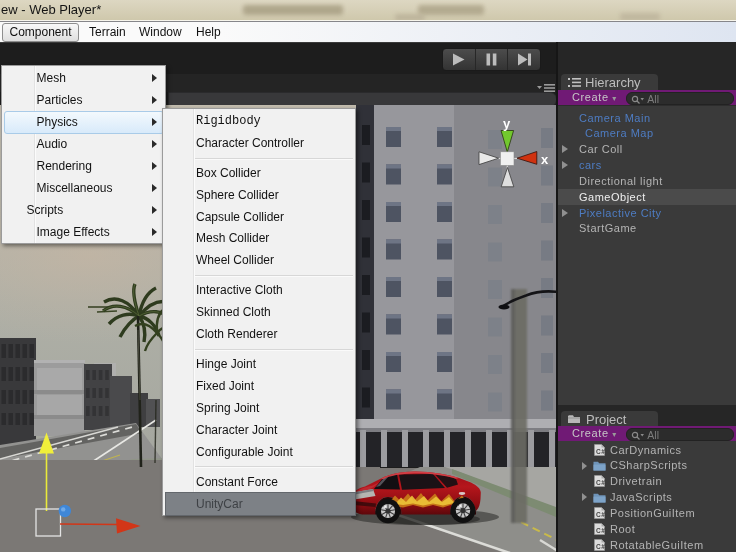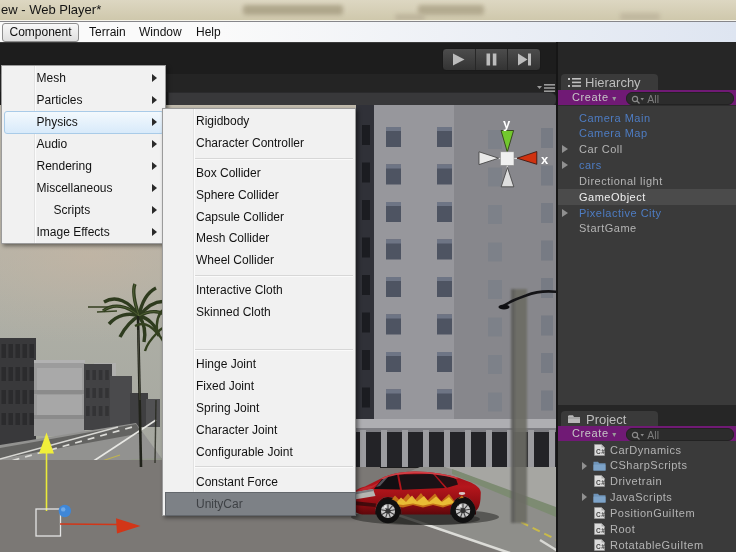--- a/index.html
+++ b/index.html
@@ -363,21 +363,21 @@
           <circle cx="4" cy="4" r="2.6" fill="none" stroke="#8a8a8a" stroke-width="1.2"></circle>
           <line x1="6" y1="6" x2="8.5" y2="8.5" stroke="#8a8a8a" stroke-width="1.2"></line>
           <polygon points="9.5,3 13,3 11.2,5.4" fill="#8a8a8a"></polygon>
         </svg> All</div>
     </div>
     <div class="rows" style="top:64px;height:301px">
       <div class="row blue" style="top:3.6px">
         <span style="margin-left:21px">Camera Main</span>
       </div>
       <div class="row blue" style="top:19.45px">
-        <span style="margin-left:21px">Camera Map</span>
+        <span style="margin-left:27px">Camera Map</span>
       </div>
       <div class="exp" style="left:4px;top:39.3px"></div>
       <div class="row " style="top:35.3px">
         <span style="margin-left:21px">Car Coll</span>
       </div>
       <div class="exp" style="left:4px;top:55.15px"></div>
       <div class="row blue" style="top:51.15px">
         <span style="margin-left:21px">cars</span>
       </div>
       <div class="row " style="top:67.0px">
@@ -453,39 +453,40 @@
     <div class="mitem" style="left:35px;top:23px;height:22px">Particles</div>
     <div class="subarrow" style="left:150px;top:30px"></div>
     <div class="mitem" style="left:35px;top:45px;height:22px">Physics</div>
     <div class="subarrow" style="left:150px;top:52px"></div>
     <div class="mitem" style="left:35px;top:67px;height:22px">Audio</div>
     <div class="subarrow" style="left:150px;top:74px"></div>
     <div class="mitem" style="left:35px;top:89px;height:22px">Rendering</div>
     <div class="subarrow" style="left:150px;top:96px"></div>
     <div class="mitem" style="left:35px;top:111px;height:22px">Miscellaneous</div>
     <div class="subarrow" style="left:150px;top:118px"></div>
-    <div class="mitem" style="left:52px;top:133px;height:22px">Scripts</div>
+    <div class="mitem" style="left:25px;top:133px;height:22px">Scripts</div>
     <div class="subarrow" style="left:150px;top:140px"></div>
     <div class="mitem" style="left:35px;top:155px;height:22px">Image Effects</div>
     <div class="subarrow" style="left:150px;top:162px"></div>
   </div>
 <div class="menu abs" style="left:162px;top:86px;width:192px;height:406px">
     <div class="gut" style="left:30px"></div>
     <div id="hl-unitycar"></div>
-    <div class="mitem" style="left:33px;top:1.0px;height:21.8px;">Rigidbody</div>
+    <div class="mitem" style="left:33px;top:1.0px;height:21.8px;font-family:Liberation Mono, monospace;">Rigidbody</div>
     <div class="mitem" style="left:33px;top:22.8px;height:21.8px;">Character Controller</div>
     <div class="msep" style="left:32px;right:2px;top:48.5px"></div>
     <div class="mitem" style="left:33px;top:53.1px;height:21.8px;">Box Collider</div>
     <div class="mitem" style="left:33px;top:74.9px;height:21.8px;">Sphere Collider</div>
     <div class="mitem" style="left:33px;top:96.7px;height:21.8px;">Capsule Collider</div>
     <div class="mitem" style="left:33px;top:118.5px;height:21.8px;">Mesh Collider</div>
     <div class="mitem" style="left:33px;top:140.3px;height:21.8px;">Wheel Collider</div>
     <div class="msep" style="left:32px;right:2px;top:166.0px"></div>
     <div class="mitem" style="left:33px;top:170.6px;height:21.8px;">Interactive Cloth</div>
     <div class="mitem" style="left:33px;top:192.4px;height:21.8px;">Skinned Cloth</div>
+    <div class="mitem" style="left:33px;top:214.2px;height:21.8px;">Cloth Renderer</div>
     <div class="msep" style="left:32px;right:2px;top:239.9px"></div>
     <div class="mitem" style="left:33px;top:244.5px;height:21.8px;">Hinge Joint</div>
     <div class="mitem" style="left:33px;top:266.3px;height:21.8px;">Fixed Joint</div>
     <div class="mitem" style="left:33px;top:288.1px;height:21.8px;">Spring Joint</div>
     <div class="mitem" style="left:33px;top:309.9px;height:21.8px;">Character Joint</div>
     <div class="mitem" style="left:33px;top:331.7px;height:21.8px;">Configurable Joint</div>
     <div class="msep" style="left:32px;right:2px;top:357.4px"></div>
     <div class="mitem" style="left:33px;top:362.0px;height:21.8px;">Constant Force</div>
     <div class="mitem" style="left:33px;top:383.8px;height:21.8px;color:#3e4145">UnityCar</div>
   </div>

